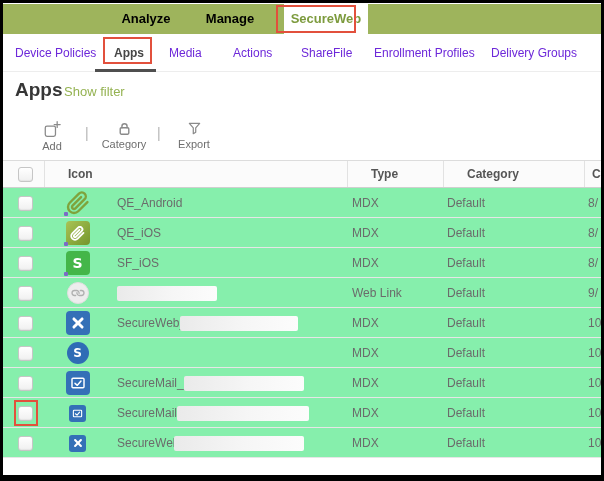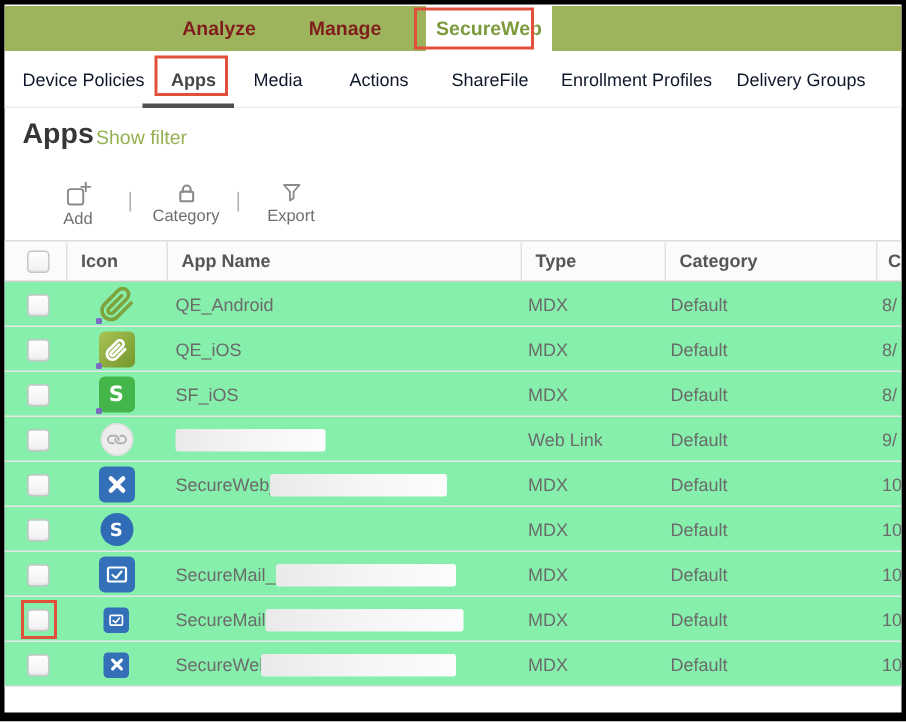--- a/index.html
+++ b/index.html
@@ -1,53 +1,53 @@
 <!DOCTYPE html>
 <html><head>
 <meta charset="utf-8">
 <style>
   html,body{margin:0;padding:0;background:#fff;}
   .frame{position:relative;width:604px;height:481px;box-sizing:border-box;
     border:3px solid #000;border-bottom-width:6px;background:#fff;overflow:hidden;
     font-family:"Liberation Sans",sans-serif;}
   
   .topbar{position:absolute;left:0;top:1px;width:100%;height:30px;background:#9eb45c;}
-  .topnav{position:absolute;top:0;height:30px;line-height:30px;color:#7f1d1d;
+  .topnav{position:absolute;top:0;height:30px;line-height:30px;color:#000000;
     font-size:13px;font-weight:bold;text-align:center;cursor:default;}
   .nav-analyze{left:106px;width:74px;}
   .nav-manage{left:190px;width:74px;}
   .config-tab{position:absolute;left:281px;top:0;width:84px;height:31px;background:#fff;
     text-align:center;}
   .config-tab span{display:inline-block;line-height:30px;color:#7d9b3e;font-weight:bold;font-size:13px;}
   .redbox{position:absolute;border:2px solid #e2503c;box-sizing:border-box;z-index:30;}
   .configure-redbox{left:273px;top:2px;width:80px;height:28px;}
   
   .subnav{position:absolute;left:0;top:31px;width:100%;height:38px;background:#fff;
     border-bottom:1px solid #ededed;box-sizing:border-box;}
-  .subitem{position:absolute;top:12px;font-size:12px;color:#0f172a;white-space:nowrap;cursor:default;}
+  .subitem{position:absolute;top:12px;font-size:12px;color:#6d28d9;white-space:nowrap;cursor:default;}
   .sub-0{left:12px;}.sub-1{left:111px;color:#464646;font-weight:bold;}
   .sub-2{left:166px;}.sub-3{left:230px;}.sub-4{left:298px;text-align:center;}.sub-5{left:371px;}.sub-6{left:488px;}
   .apps-redbox{left:100px;top:34px;width:49px;height:27px;}
   .apps-underline{position:absolute;left:92px;top:66px;width:61px;height:3px;background:#4f4f4f;}
   
   .page-title{position:absolute;left:12px;top:76px;font-size:19px;font-weight:bold;color:#363636;}
   .show-filter{position:absolute;left:61px;top:81px;font-size:13px;color:#94b251;cursor:pointer;}
   
   .tool{position:absolute;top:118px;text-align:center;color:#6f6f6f;font-size:11px;cursor:pointer;}
   .tool svg{display:block;margin:0 auto 2px;}
   .tool-add{left:28px;width:42px;}
   .tool-category{left:92px;width:58px;}
   .tool-export{left:163px;width:56px;}
   .tsep{position:absolute;top:122px;color:#b5b5b5;font-size:14px;}
   .sep1{left:82px;}.sep2{left:154px;}
   
   .thead{position:absolute;left:0;top:157px;width:598px;height:28px;background:#fbfbfb;
     border-top:1px solid #dcdcdc;border-bottom:1px solid #cfcfcf;box-sizing:border-box;}
   .hcell{position:absolute;top:0;height:26px;line-height:26px;font-size:12px;font-weight:bold;
-    color:#555;padding-left:9px;box-sizing:border-box;border-left:1px solid #e2e2e2;white-space:nowrap;}
+    color:#555;padding-left:23px;box-sizing:border-box;border-left:1px solid #e2e2e2;white-space:nowrap;}
   .hc-cb{left:0;width:41px;border-left:none;}
   .hc-icon{left:41px;width:67px;}
   .hc-name{left:108px;width:236px;}
   .hc-type{left:344px;width:96px;}
   .hc-cat{left:440px;width:141px;}
   .hc-created{left:581px;width:17px;padding-left:7px;}
   .checkbox{position:absolute;width:13px;height:13px;border:1px solid #c6c6c6;border-radius:3px;
     background:linear-gradient(#ffffff,#f0f0f0);box-shadow:inset 0 -1px 1px rgba(0,0,0,.05);cursor:pointer;}
   .row{position:absolute;left:0;width:598px;height:30px;border-bottom:1px solid #e6e6e6;
     box-sizing:border-box;background:#86efac;}
@@ -123,21 +123,20 @@
       <path d="M2.5 2.5 h11 l-4.2 4.8 v4.6 l-2.6 1.6 v-6.2 z"></path>
     </svg>
     <span>Export</span>
   </div>
 
   <div class="thead">
     <div class="hcell hc-cb">
       <span class="checkbox" style="left:15px;top:6px;"></span>
     </div>
     <div class="hcell hc-icon">Icon</div>
-    <div class="hcell hc-name">App Name</div>
     <div class="hcell hc-type">Type</div>
     <div class="hcell hc-cat">Category</div>
     <div class="hcell hc-created">Cr</div>
   </div>
 
   <div class="row" style="top:185px;">
     <span class="checkbox"></span>
     <span class="iconcell">
       <span style="position:relative;display:inline-block;width:24px;height:24px;">
         <svg width="24" height="24" viewBox="0 0 24 24" fill="none" stroke="#7fa33c" stroke-width="2.4" stroke-linecap="round" stroke-linejoin="round">

